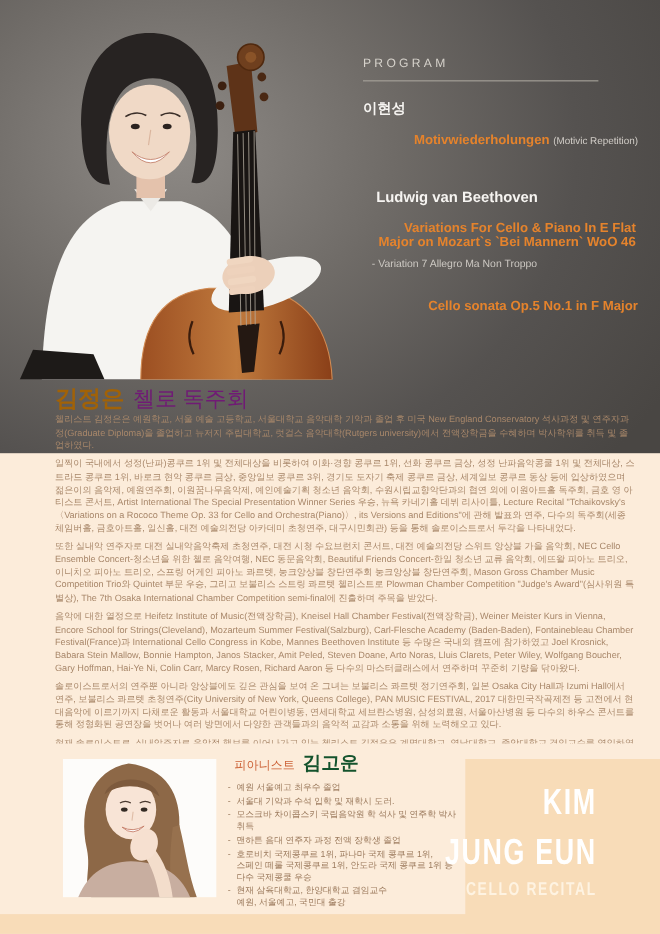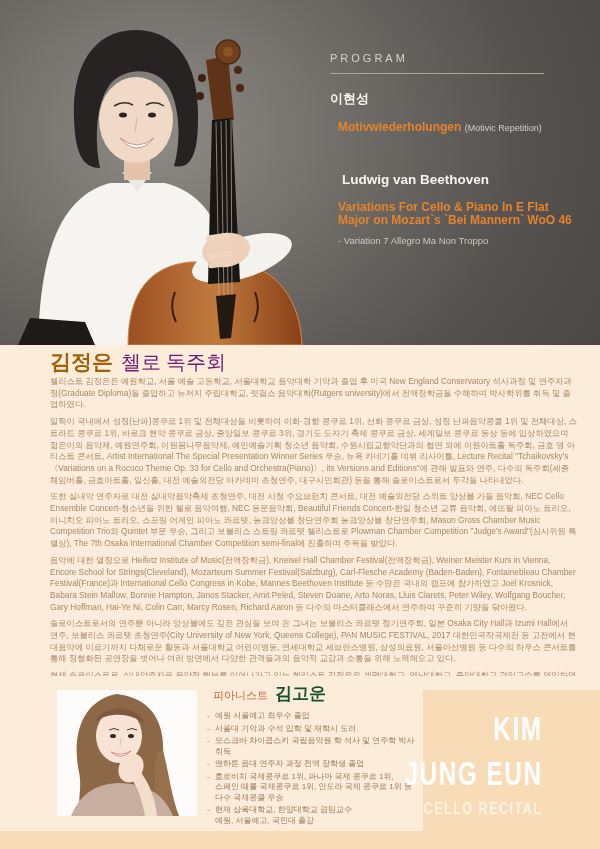--- a/index.html
+++ b/index.html
@@ -1,30 +1,30 @@
 <!DOCTYPE html>
 <html><head>
 <meta charset="utf-8">
 <style>
   html,body{margin:0;padding:0;background:#e8e8e8;}
   .page{position:relative;width:600px;height:849px;overflow:hidden;background:#fcecda;
         font-family:"Liberation Sans",sans-serif;}
 
   
-  .top-section{position:absolute;left:0;top:0;width:600px;height:345px;
+  .top-section{position:absolute;left:0;top:0;width:600px;height:412px;
     background:radial-gradient(ellipse 520px 430px at 160px 135px,#8e8a86 0%,#6f6b67 38%,#555250 70%,#494643 100%);}
   .cellist-art{position:absolute;left:0;top:0;}
 
   .program{position:absolute;left:330px;top:52px;width:250px;color:#f2f0ec;}
   .program-header{font-size:11px;letter-spacing:3px;color:#d6d2cb;}
   .program-rule{margin-top:9px;width:214px;height:0;border-top:1px solid #a9a49c;}
   .composer{font-weight:bold;color:#f6f4f1;}
   .composer-1{margin-top:16px;font-size:13px;}
   .composer-2{margin-top:36px;font-size:13.5px;padding-left:12px;}
-  .piece{margin-left:8px;font-weight:bold;color:#e5832c;font-size:12px;line-height:13.5px;}
+  .piece{margin-left:8px;font-weight:bold;color:#e5832c;font-size:12px;line-height:13.5px;text-align:right;}
   .piece-1{margin-top:13px;}
   .piece-sub{font-weight:normal;font-size:9px;color:#d2cec8;}
   .piece-main{margin-top:14px;width:240px;}
   .piece-note{margin-left:8px;margin-top:7px;font-size:9.5px;color:#ccc8c2;}
   .piece-sonata1{margin-top:26px;}
   .piece-sonata2{margin-top:17px;}
 
   
   .bio-title{position:absolute;left:50px;top:348px;font-family:"Liberation Serif",serif;}
   .bio-name{font-size:21px;font-weight:bold;color:#a16207;}
@@ -118,20 +118,21 @@
 
       <div class="composer composer-1">이현성</div>
       <div class="piece piece-1">
         <span>Motivwiederholungen</span>
         <span class="piece-sub">(Motivic Repetition)</span>
       </div>
 
       <div class="composer composer-2">Ludwig van Beethoven</div>
       <div class="piece piece-main">Variations For Cello &amp; Piano In E Flat Major on Mozart`s `Bei Mannern` WoO 46</div>
       <div class="piece-note">- Variation 7 Allegro Ma Non Troppo</div>
+      <div class="piece piece-sonata1">Cello sonata Op.5 No.1 in F Major</div>
     </div>
   </div>
 
   <div class="bio-title">
     <span class="bio-name">김정은</span>
     <span class="bio-suffix">첼로 독주회</span>
   </div>
 
   <div class="bio-paragraphs">
     <p>첼리스트 김정은은 예원학교, 서울 예술 고등학교, 서울대학교 음악대학 기악과 졸업 후 미국 New England Conservatory 석사과정 및 연주자과정(Graduate Diploma)을 졸업하고 뉴저지 주립대학교, 럿걸스 음악대학(Rutgers university)에서 전액장학금을 수혜하며 박사학위를 취득 및 졸업하였다.</p>

